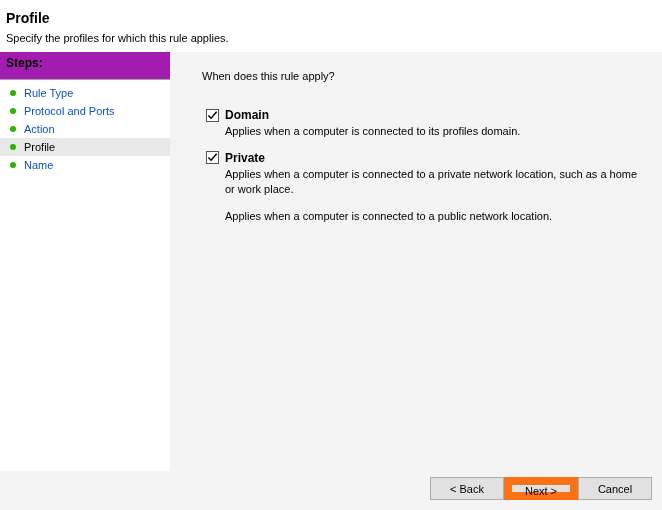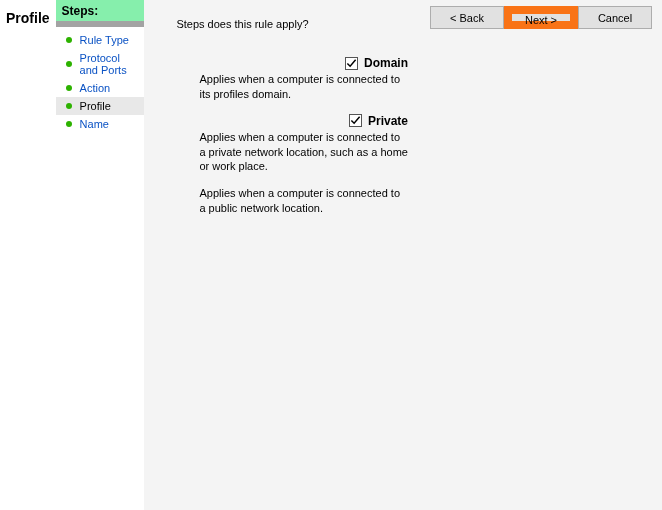--- a/index.html
+++ b/index.html
@@ -8,21 +8,21 @@
     font-family: "Segoe UI", Tahoma, Arial, sans-serif;
     font-size: 11px;
     color: #000;
     background: #fff;
     width: 662px;
     height: 510px;
     overflow: hidden;
   }
   .container {
     display: flex;
-    flex-direction: row;
+    flex-direction: column;
     height: 510px;
   }
   .header {
     padding: 6px 6px 2px 6px;
   }
   .title {
     font-size: 14px;
     font-weight: bold;
     margin: 4px 0 6px 0;
   }
@@ -37,23 +37,23 @@
   }
   .sidebar {
     width: 170px;
     background: #fff;
     border-right: none;
     padding-top: 0;
   }
   .steps-header {
     font-weight: bold;
     font-size: 12px;
-    padding: 4px 6px 3px 6px;
-    border-bottom: 6px solid #a3a3a3;
-    background: #86efac;
+    padding: 4px 6px 9px 6px;
+    border-bottom: 1px solid #a3a3a3;
+    background: #a21caf;
   }
   .step-list {
     list-style: none;
     margin: 0;
     padding: 4px 0 0 0;
   }
   .step-item {
     display: flex;
     align-items: center;
     padding: 3px 8px 3px 10px;
@@ -94,21 +94,20 @@
     padding-left: 4px;
   }
   .opt {
     margin-bottom: 12px;
   }
   .opt-head {
     display: flex;
     align-items: center;
     gap: 6px;
     margin-bottom: 2px;
-    justify-content: flex-end;
   }
   .cb {
     width: 13px;
     height: 13px;
     border: 1px solid #555;
     background: #fff;
     display: inline-flex;
     align-items: center;
     justify-content: center;
     cursor: pointer;
@@ -150,20 +149,21 @@
     background: #e1e1e1;
     height: 23px;
   }
 </style>
 </head>
 <body>
 
 <div class="container">
   <div class="header">
     <div class="title">Profile</div>
+    <div class="subtitle">Specify the profiles for which this rule applies.</div>
   </div>
 
   <div class="body-area">
     <div class="sidebar">
       <div class="steps-header">Steps:</div>
       <ul class="step-list">
         <li class="step-item">
           <span class="bullet"></span>
           <span class="step-link">Rule Type</span>
         </li>
@@ -180,21 +180,21 @@
           <span class="step-link current">Profile</span>
         </li>
         <li class="step-item">
           <span class="bullet"></span>
           <span class="step-link">Name</span>
         </li>
       </ul>
     </div>
 
     <div class="content">
-      <div class="question">Steps does this rule apply?</div>
+      <div class="question">When does this rule apply?</div>
 
       <div class="options">
 
         <div class="opt">
           <div class="opt-head">
             <span class="cb">
               <svg viewBox="0 0 12 12">
                   <path d="M1.5 6 L4.5 9 L10.5 2" stroke="#000" stroke-width="1.6" fill="none"></path>
                 </svg>
             </span>

